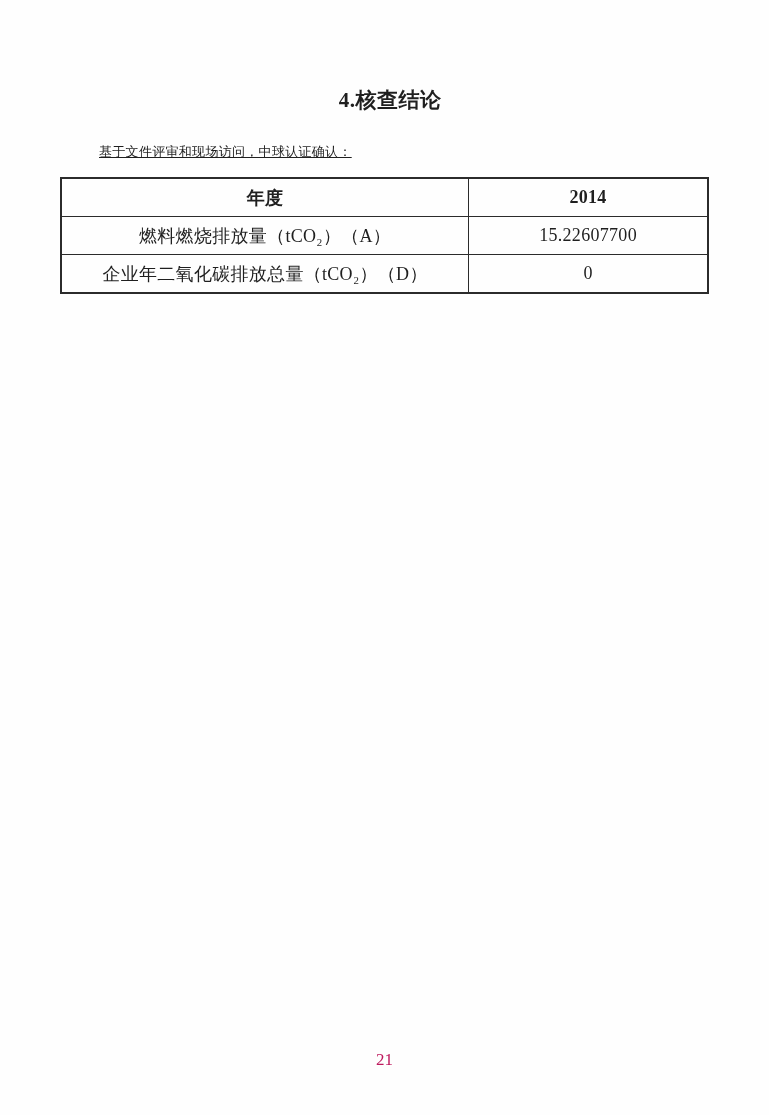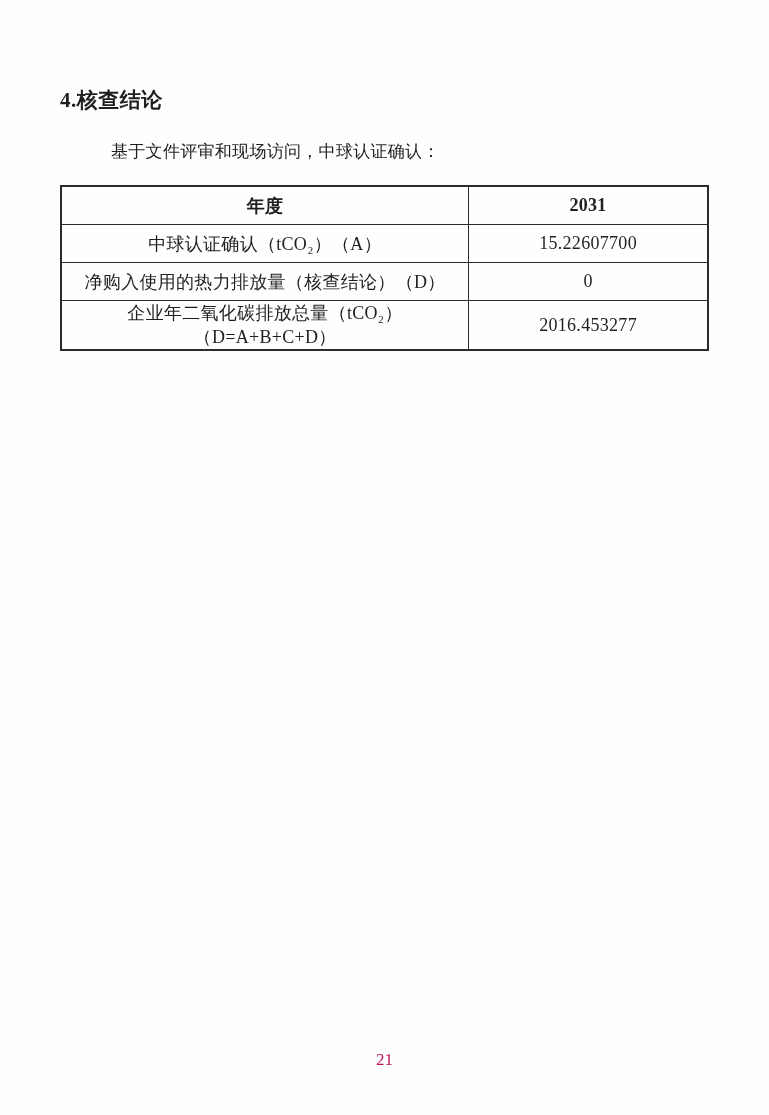--- a/index.html
+++ b/index.html
@@ -20,28 +20,30 @@
     position: absolute;
     left: 60px;
     top: 86px;
     width: 660px;
   }
   .doc-heading {
     font-size: 21px;
     font-weight: bold;
     margin: 0 0 16px 0;
     letter-spacing: 0.5px;
+    text-align: center;
   }
   .doc-paragraph {
-    margin: 12px;
-    font-size: 17px;
+    margin: 0;
+    font-size: 13px;
     line-height: 43px;
     text-indent: 39px;
     text-align: justify;
     letter-spacing: 0.3px;
+    text-decoration: underline;
   }
   .emission-table {
     width: 649px;
     margin-top: 4px;
     border-collapse: collapse;
     table-layout: fixed;
   }
   .emission-table td, .emission-table th {
     border: 1px solid #2b2b2b;
     height: 37px;
@@ -81,35 +83,31 @@
 
 
     <table class="emission-table">
       <colgroup>
         <col class="col-label">
         <col class="col-value">
       </colgroup>
       <thead>
         <tr>
           <th>年度</th>
-          <th>2031</th>
+          <th>2014</th>
         </tr>
       </thead>
       <tbody>
         <tr>
-          <td>中球认证确认（tCO₂）（A）</td>
+          <td>燃料燃烧排放量（tCO₂）（A）</td>
           <td>15.22607700</td>
         </tr>
         <tr>
-          <td>净购入使用的热力排放量（核查结论）（D）</td>
+          <td>企业年二氧化碳排放总量（tCO₂）（D）</td>
           <td>0</td>
-        </tr>
-        <tr>
-          <td>企业年二氧化碳排放总量（tCO₂）（D=A+B+C+D）</td>
-          <td>2016.453277</td>
         </tr>
       </tbody>
     </table>
 
   </div>
 
   <div class="page-footer">21</div>
 </div>
 
 </body></html>

